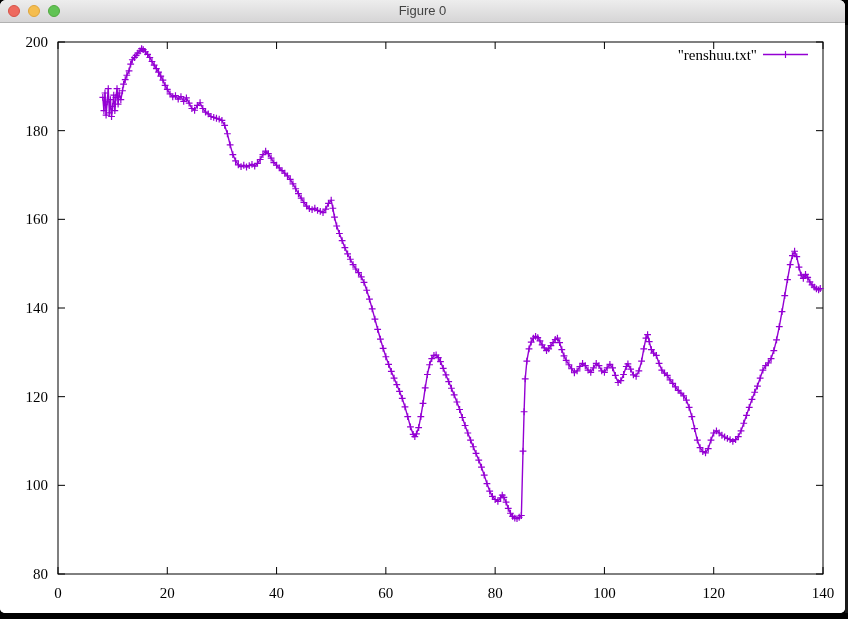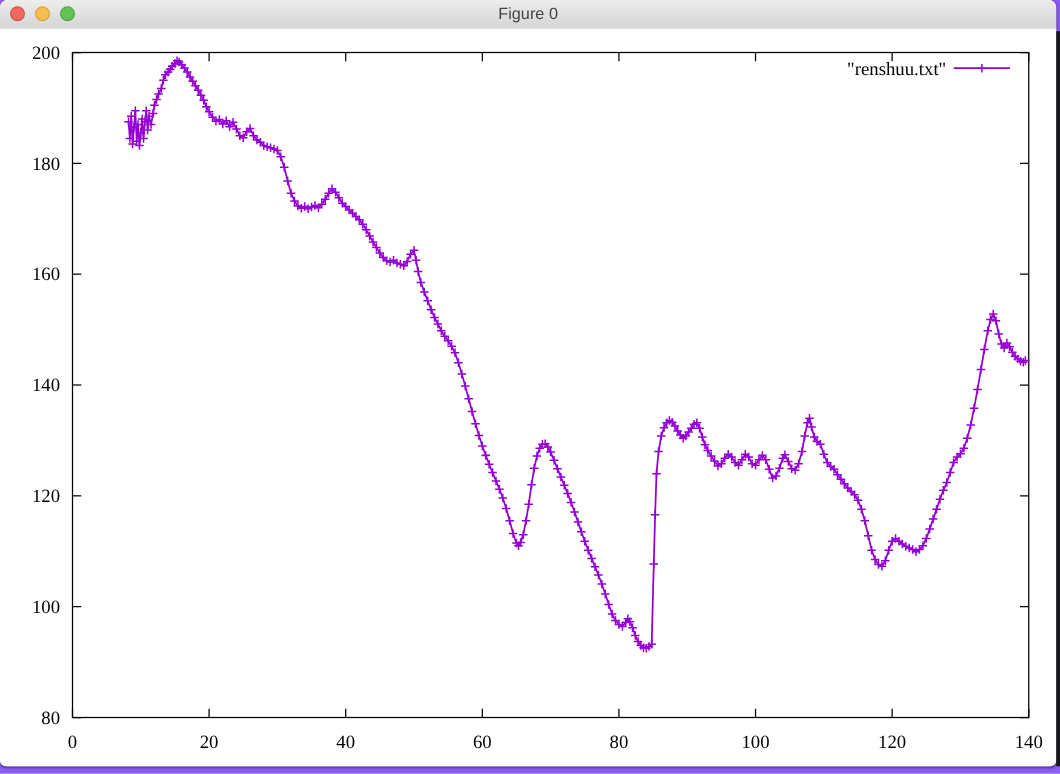--- a/index.html
+++ b/index.html
@@ -1,17 +1,17 @@
 <!DOCTYPE html>
 <html><head>
 <meta charset="utf-8">
 <style>
   html,body{margin:0;padding:0;background:#cdcdcd;}
   .screen{position:relative;width:848px;height:619px;overflow:hidden;
-          font-family:"Liberation Sans",sans-serif;background:#8b5cf6;}
+          font-family:"Liberation Sans",sans-serif;background:#000000;}
   .window{position:absolute;left:0;top:0;width:845px;height:613px;
           background:#ffffff;border-radius:6px 6px 5px 5px;
           box-shadow:0 1px 2px rgba(0,0,0,.45);}
   .titlebar{position:relative;height:22px;
             background:linear-gradient(#ededed,#d6d5d6);
             border-bottom:1px solid #b1b1b1;border-radius:6px 6px 0 0;}
   .lights{position:absolute;left:8px;top:5px;display:flex;gap:8px;}
   .light{width:12px;height:12px;border-radius:50%;display:inline-block;box-sizing:border-box;}
   .light.red{background:#ee6a5f;border:1px solid #d65348;}
   .light.yellow{background:#f5bd4f;border:1px solid #dfa53b;}

